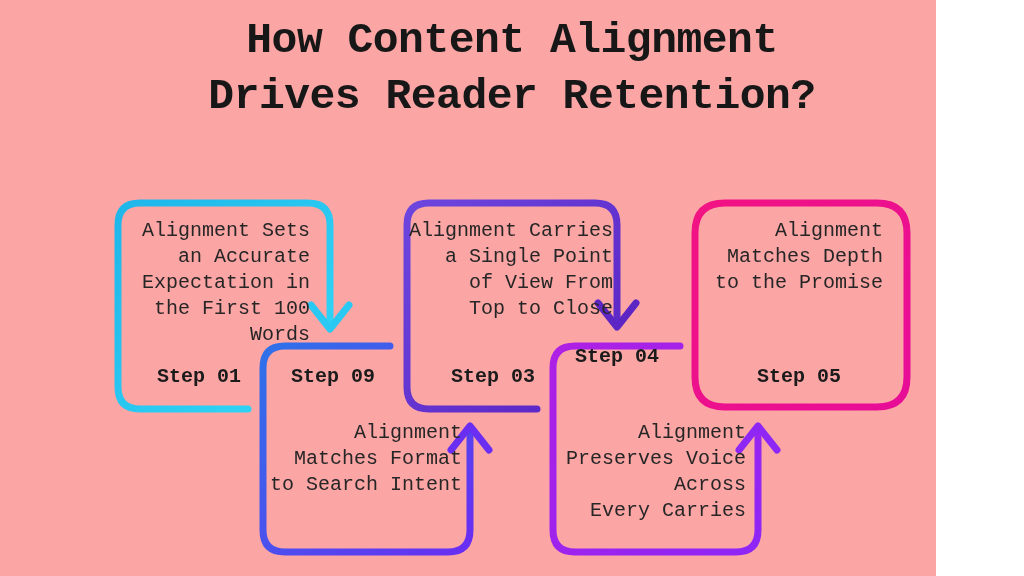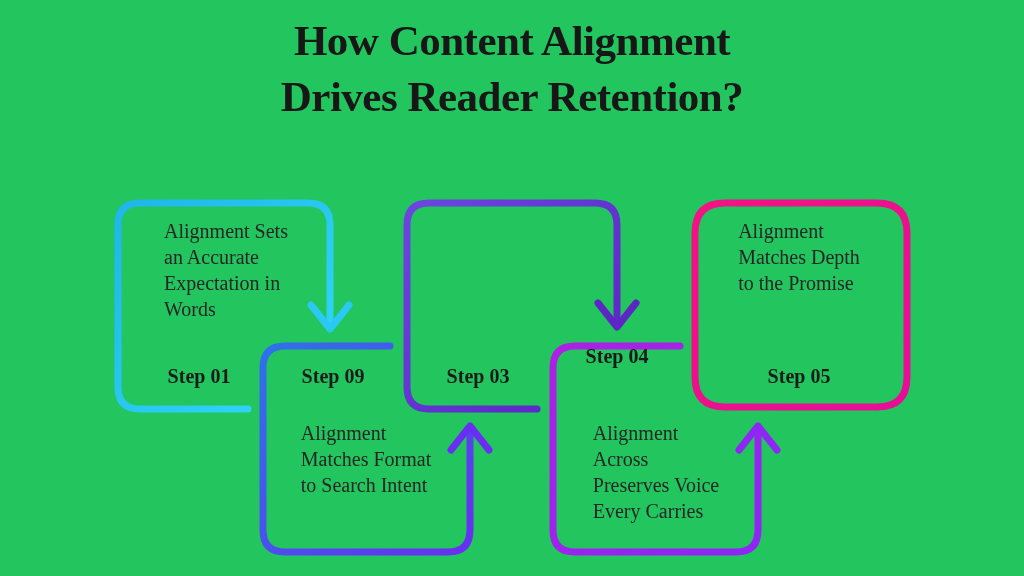--- a/index.html
+++ b/index.html
@@ -1,48 +1,48 @@
 <!DOCTYPE html>
 <html><head>
 <meta charset="utf-8">
 <style>
   html,body{margin:0;padding:0;background:#ffffff;}
   .canvas{
     position:relative;
-    width:1024px;height:576px;
-    background:#22c55e;
+    width:936px;height:576px;
+    background:#fca5a5;
     overflow:hidden;
-    font-family:Liberation Serif, serif;
+    font-family:Liberation Mono, monospace;
   }
   .title{
     position:absolute;left:0;top:13px;width:1024px;
     text-align:center;
     font-size:43px;font-weight:bold;line-height:56px;
     color:#171717;letter-spacing:-0.5px;
   }
   .flow-svg{position:absolute;left:0;top:0;}
   .outline{fill:none;stroke-width:7;stroke-linecap:round;stroke-linejoin:round;}
   .chev{fill:none;stroke-width:7;stroke-linecap:round;stroke-linejoin:round;}
   .desc{
     position:absolute;transform:translateX(-50%);
-    text-align:left;font-size:20px;line-height:26px;
+    text-align:right;font-size:20px;line-height:26px;
     color:#262626;white-space:nowrap;
   }
   .step-label{
     position:absolute;transform:translate(-50%,-50%);
     font-size:20px;font-weight:bold;color:#1b1b1b;white-space:nowrap;
   }
   #d1{left:226px;top:218px;}
   #d2{left:366px;top:420px;}
   #d3{left:511px;top:218px;}
   #d4{left:656px;top:420px;}
   #d5{left:799px;top:218px;}
   #l1{left:199px;top:376px;text-align:center;}
   #l2{left:333px;top:376px;}
-  #l3{left:478px;top:376px;}
+  #l3{left:493px;top:376px;}
   #l4{left:617px;top:356px;}
   #l5{left:799px;top:376px;}
 </style>
 </head>
 <body>
 
 <div class="canvas">
 
   <div class="title">
     <div>How Content Alignment</div>
@@ -85,37 +85,44 @@
     <path class="outline" stroke="url(#g4)" d="M680 346 L575 346 Q553 346 553 368 L553 530 Q553 552 575 552 L736 552 Q758 552 758 530 L758 432"></path>
     <path class="chev" d="M739 450 L758 426 L777 450" stroke="#8E26F6"></path>
 
     <path class="outline" stroke="url(#g5)" d="M725 203 L877 203 Q907 203 907 233 L907 377 Q907 407 877 407 L725 407 Q695 407 695 377 L695 233 Q695 203 725 203 Z"></path>
   </svg>
 
   <div class="desc" id="d1">
     <div>Alignment Sets</div>
     <div>an Accurate</div>
     <div>Expectation in</div>
+    <div>the First 100</div>
     <div>Words</div>
   </div>
   <div class="step-label" id="l1">Step 01</div>
 
   <div class="desc" id="d2">
     <div>Alignment</div>
     <div>Matches Format</div>
     <div>to Search Intent</div>
   </div>
   <div class="step-label" id="l2">Step 09</div>
 
+  <div class="desc" id="d3">
+    <div>Alignment Carries</div>
+    <div>a Single Point</div>
+    <div>of View From</div>
+    <div>Top to Close</div>
+  </div>
   <div class="step-label" id="l3">Step 03</div>
 
   <div class="desc" id="d4">
     <div>Alignment</div>
+    <div>Preserves Voice</div>
     <div>Across</div>
-    <div>Preserves Voice</div>
     <div>Every Carries</div>
   </div>
   <div class="step-label" id="l4">Step 04</div>
 
   <div class="desc" id="d5">
     <div>Alignment</div>
     <div>Matches Depth</div>
     <div>to the Promise</div>
   </div>
   <div class="step-label" id="l5">Step 05</div>

